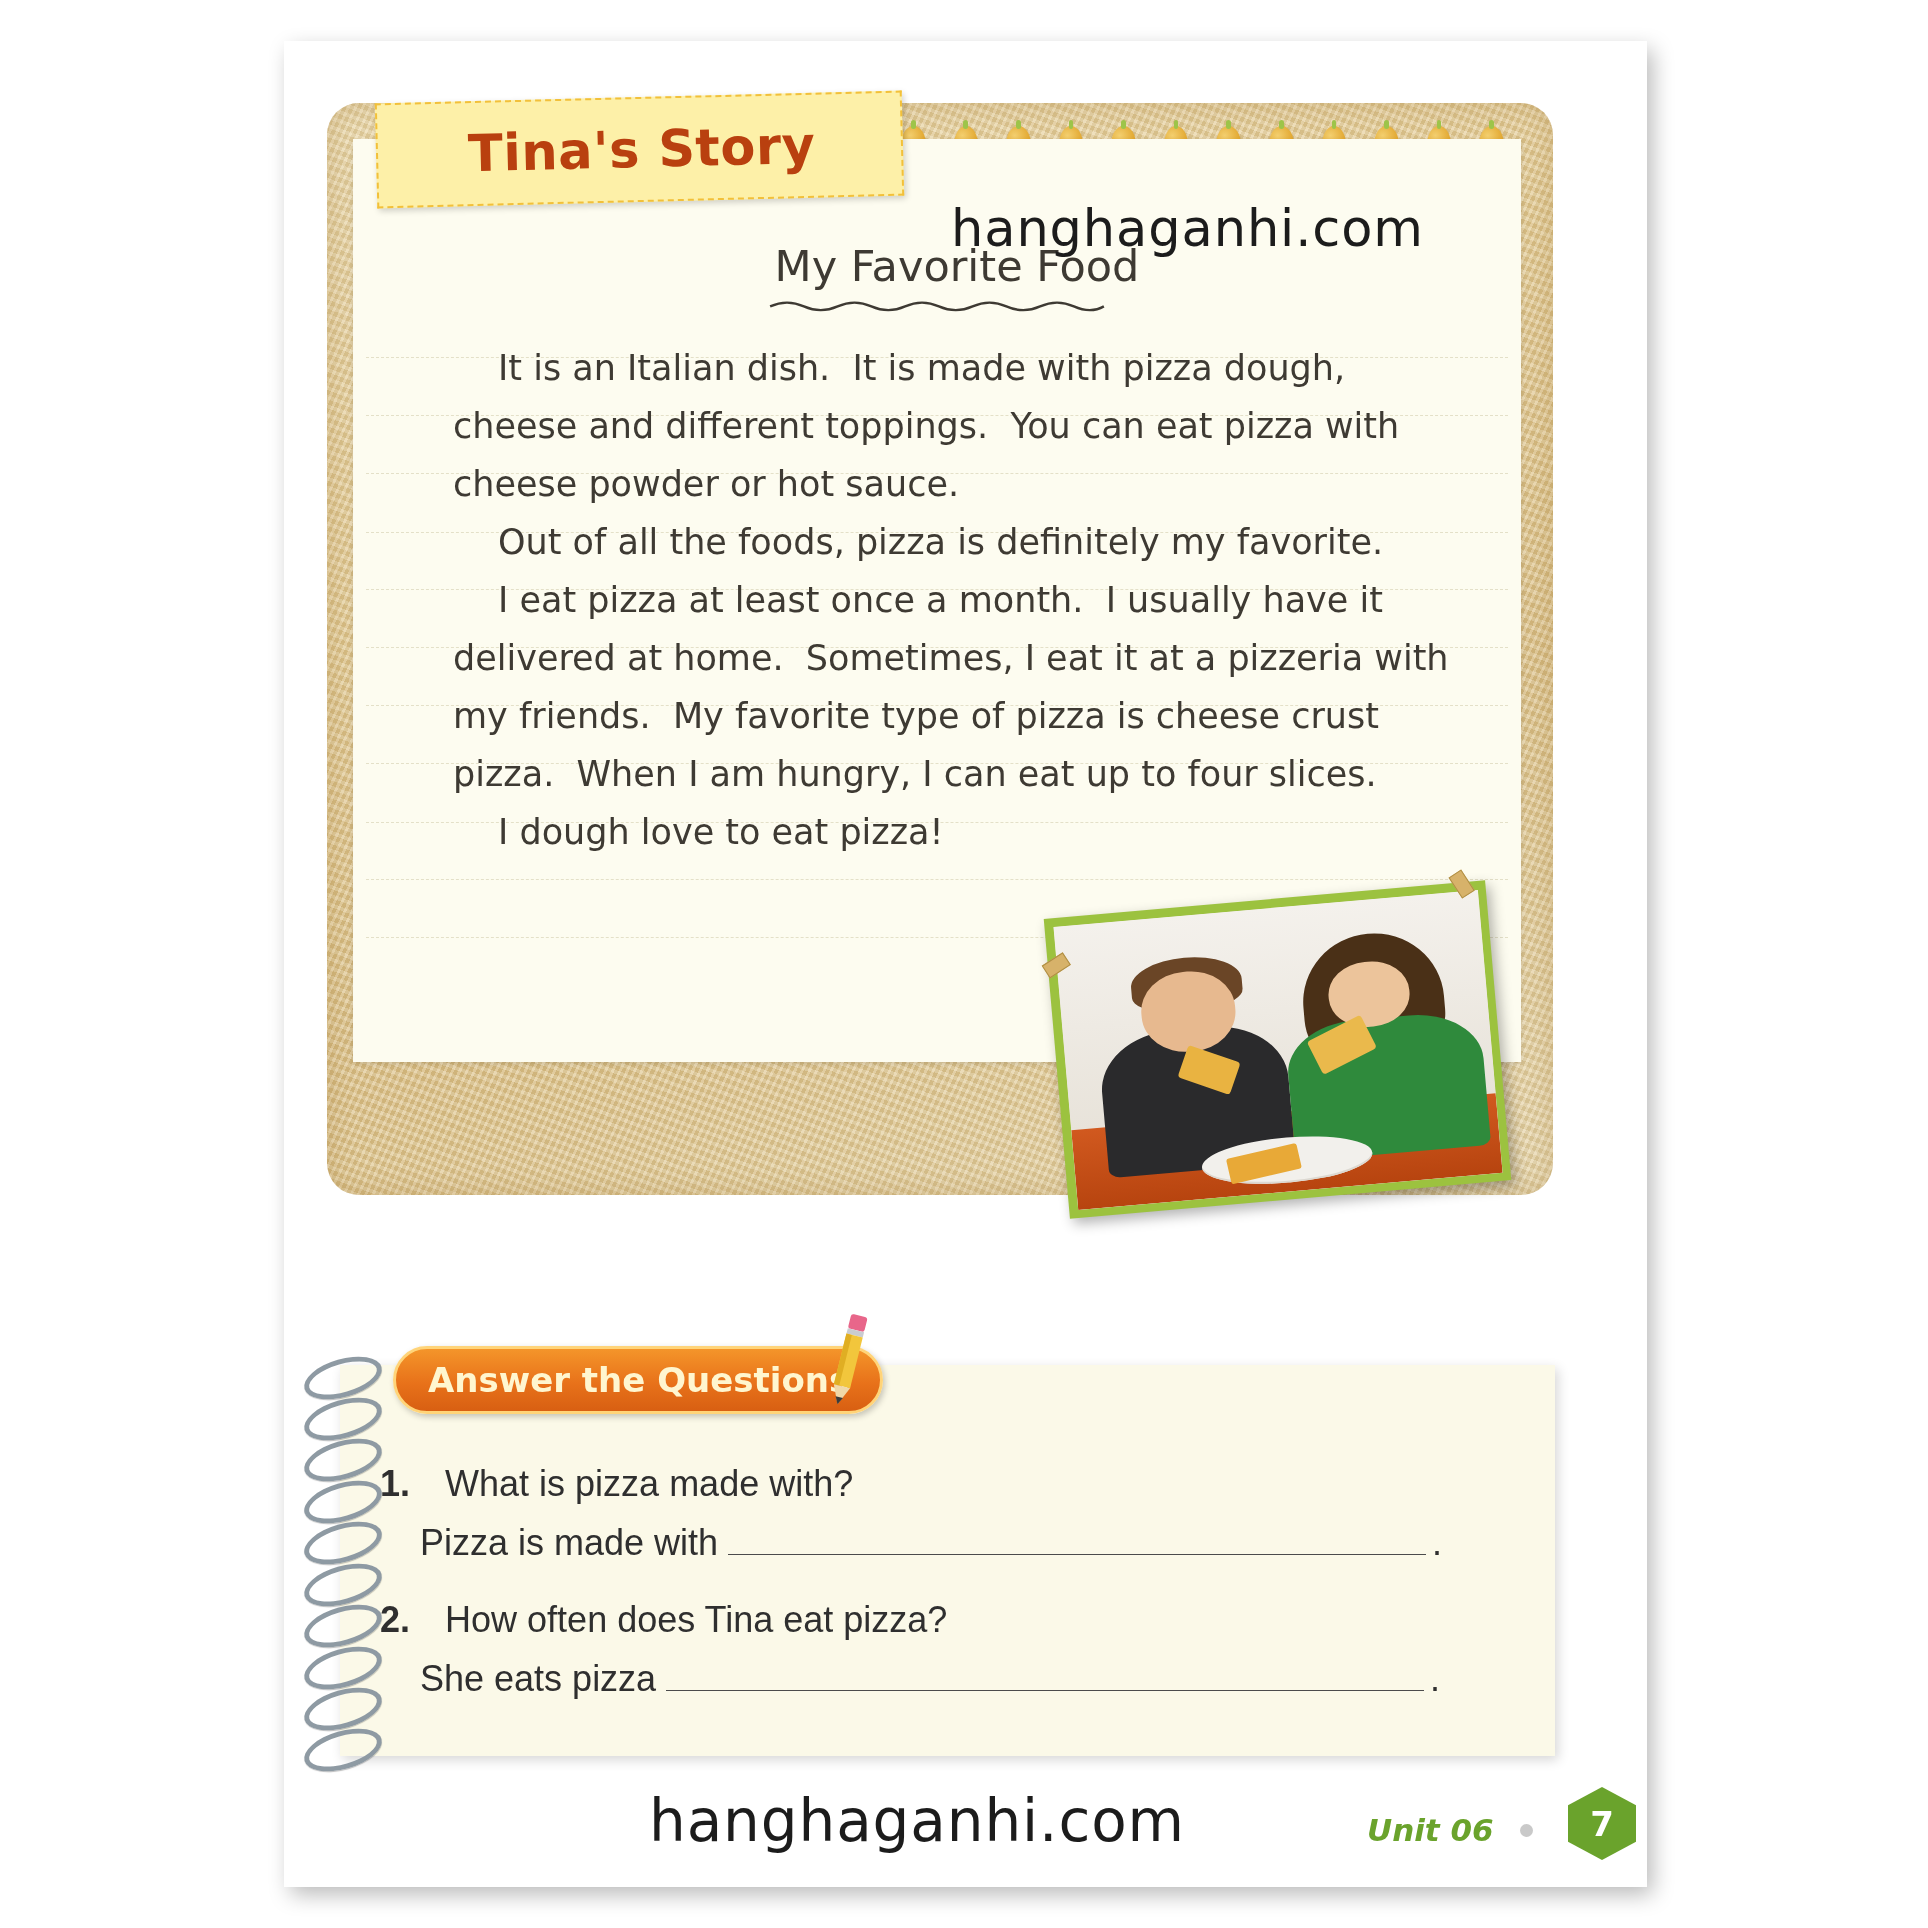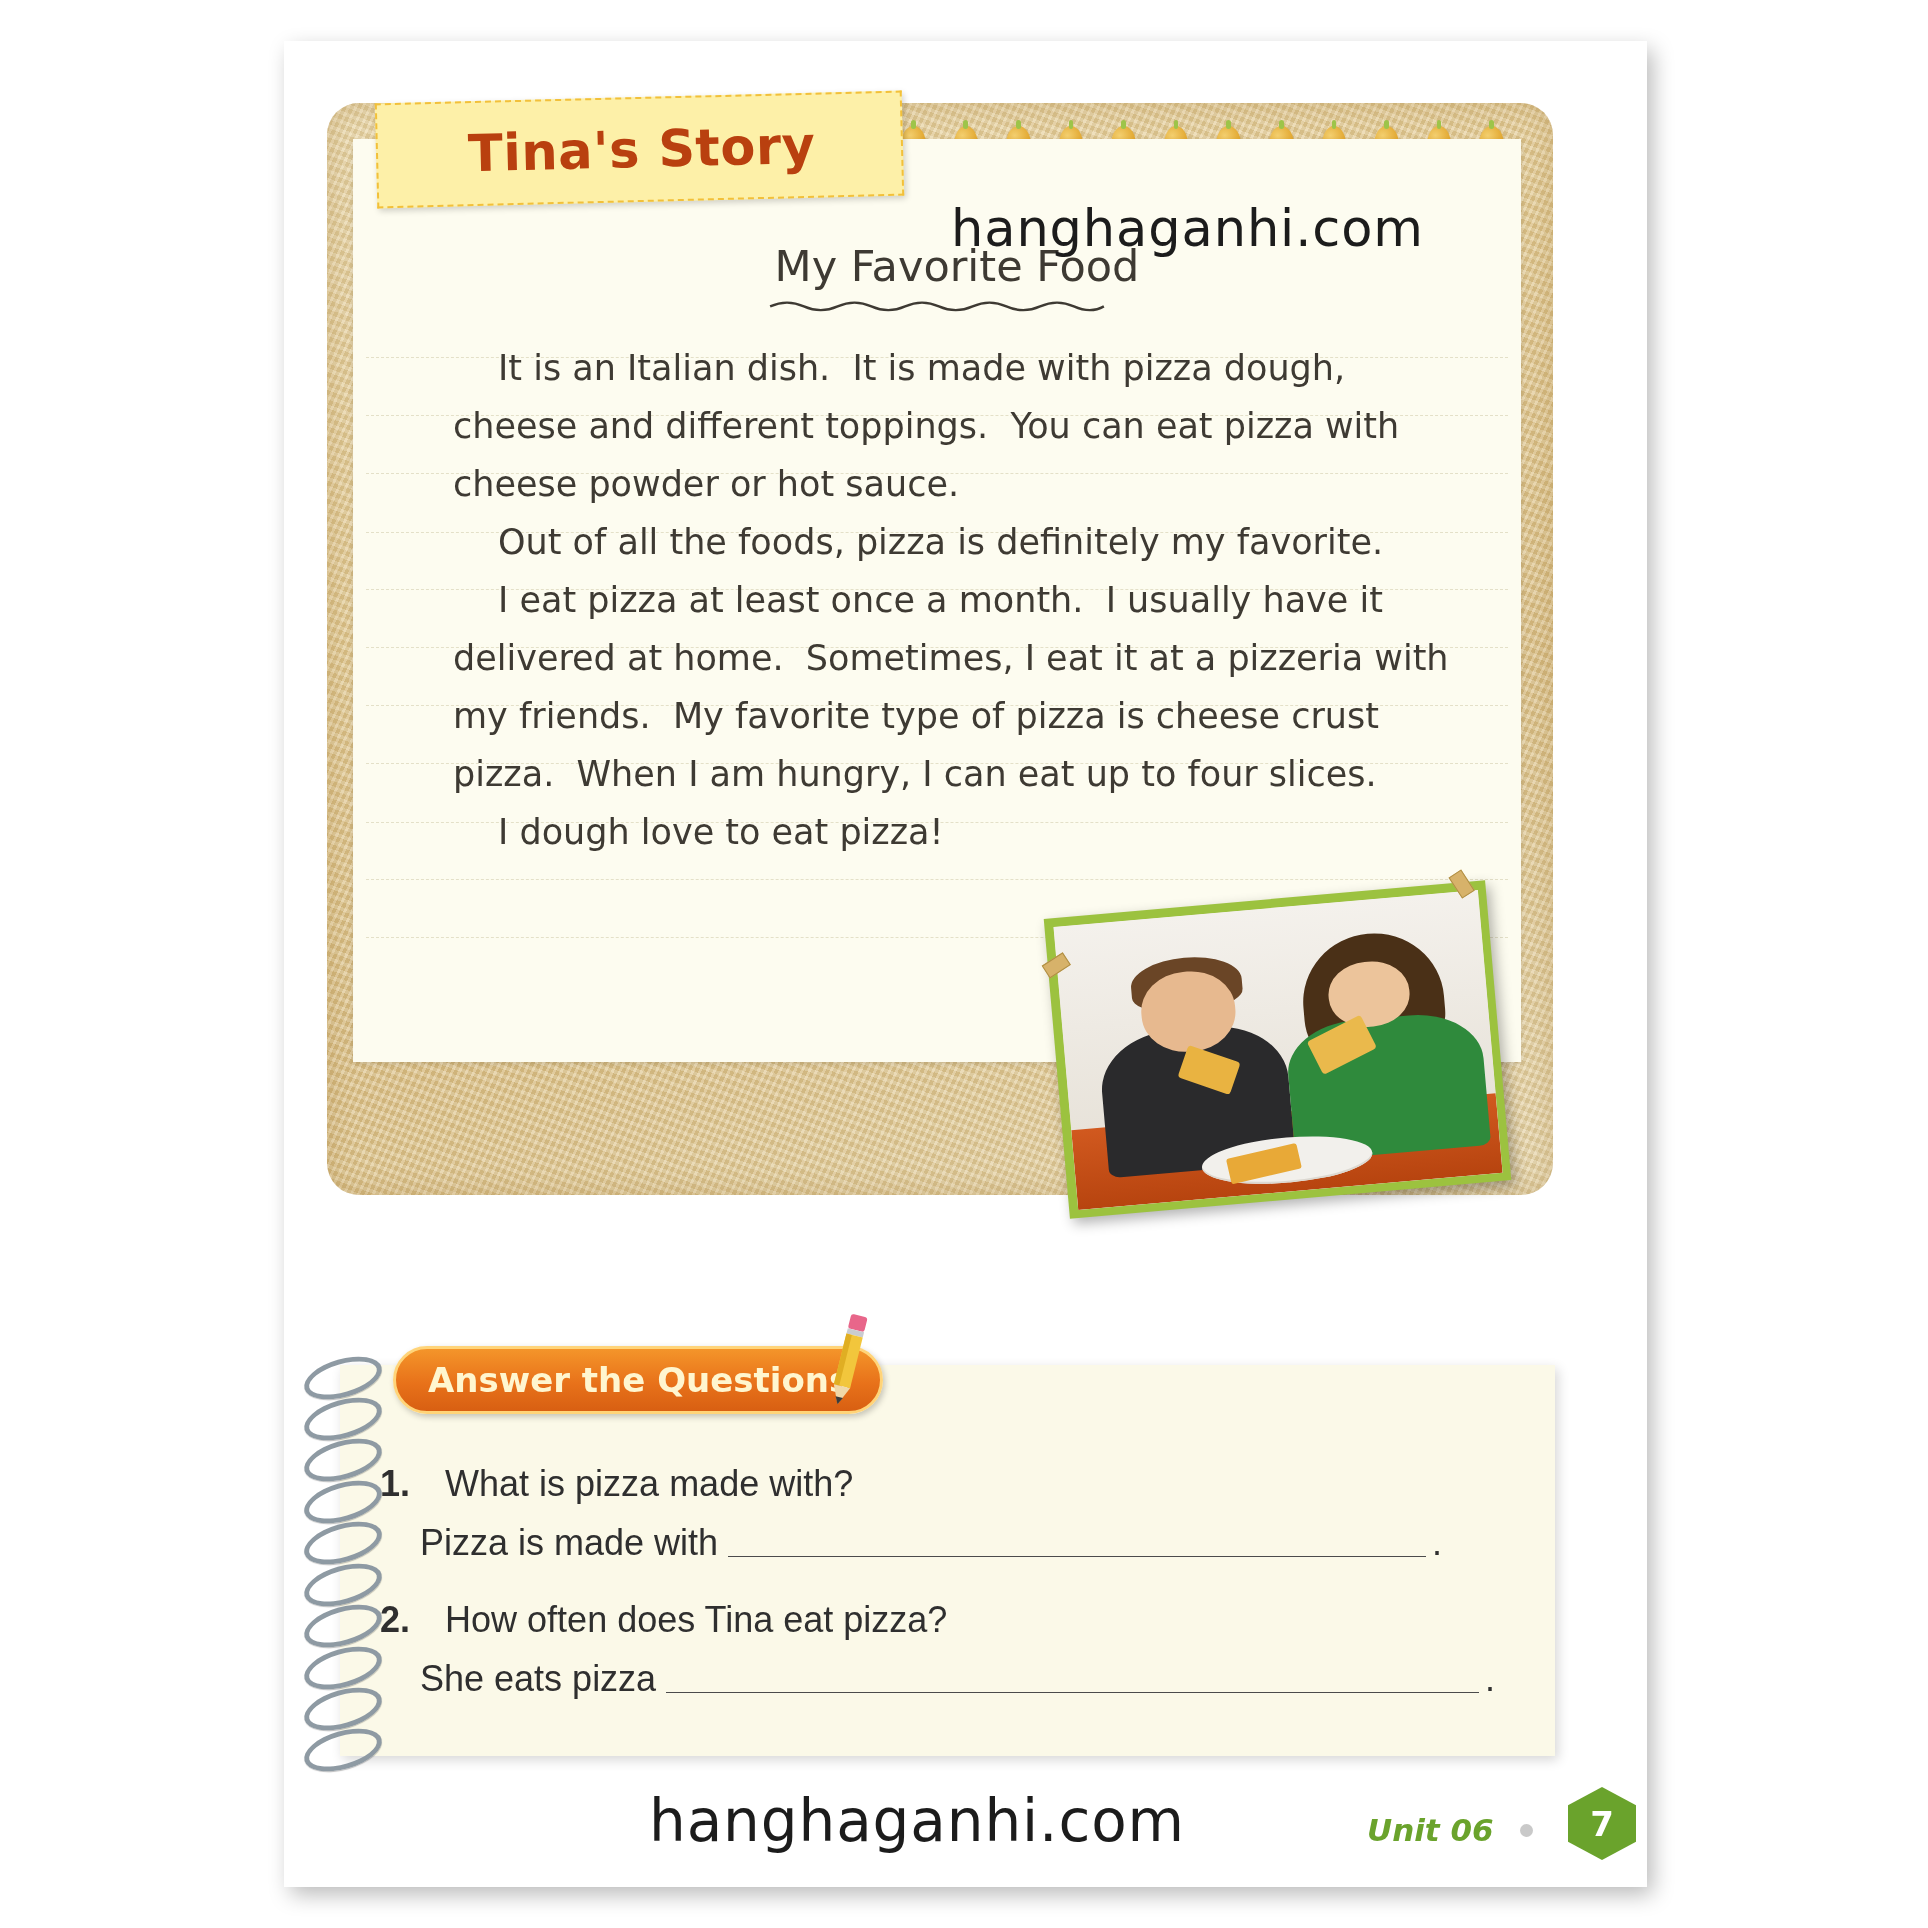--- a/index.html
+++ b/index.html
@@ -266,21 +266,21 @@
     transform: rotate(14deg);
   }
 
   .q-block { position: absolute; left: 0; width: 100%; }
   .q-line {
     font-family: "Liberation Sans", sans-serif;
     font-size: 36px;
     color: #2f2f2f;
   }
   .q-num { font-weight: bold; }
-  .ans-row { display: flex; align-items: center; }
+  .ans-row { display: flex; align-items: flex-start; }
   .ans-blank {
     flex: 1;
     border-bottom: 1.9px solid #4b4b4b;
     height: 32px;
     margin: 0 5.6px 5.6px 9.4px;
   }
 
   
   #footer-unit {
     position: absolute;
@@ -404,21 +404,21 @@
         <span>.</span>
       </div>
     </div>
 
     <div class="q-block" style="top:234px; padding-left:40px; box-sizing:border-box;">
       <div class="q-line">
         <span class="q-num">2.</span>
         <span style="display:inline-block;width:15px;"></span>
         <span>How often does Tina eat pizza?</span>
       </div>
-      <div class="q-line ans-row" style="margin-top:17px; padding-left:40px; padding-right:60px;">
+      <div class="q-line ans-row" style="margin-top:17px; padding-left:40px; padding-right:115px;">
         <span>She eats pizza</span>
         <span class="ans-blank"></span>
         <span>.</span>
       </div>
     </div>
   </div>
 
   <div id="qa-spiral" style="left:19px; top:1310px;">
     <span class="ring" style="top:7.5px;"></span>
     <span class="ring" style="top:49px;"></span>

